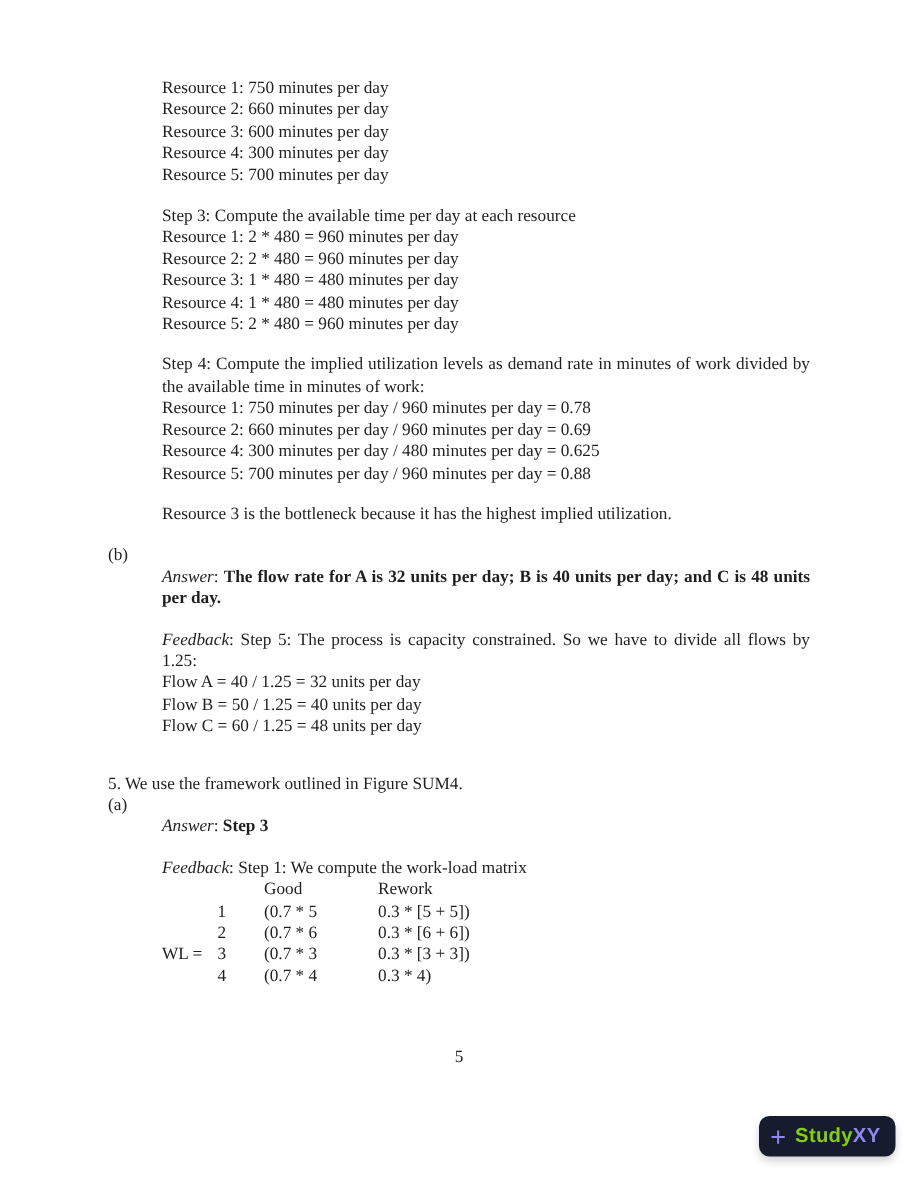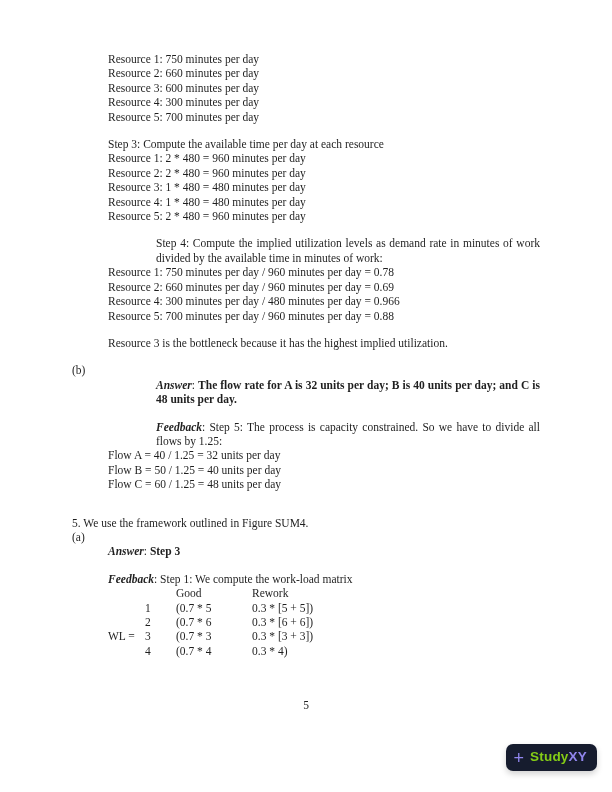--- a/index.html
+++ b/index.html
@@ -16,22 +16,22 @@
   }
   .content {
     position:absolute;
     left:72px; right:72px; top:52px;
   }
   .block { margin:0; }
   .ind { margin-left:36px; }
   .gap { margin-top:13px; }
   .gap2 { margin-top:24px; }
   .line, .para { min-height:14.4px; }
-  .justify { text-align:justify;margin-left:48px; }
-  .it { font-style:italic;font-weight:bold; }
+  .justify { text-align:justify; }
+  .it { font-style:italic; }
   .b { font-weight:bold; }
   .matrix { }
   .mrow { display:flex;align-items:flex-end; }
   .mc1 { width:37px; flex:0 0 37px; }
   .mc2 { width:31px; flex:0 0 31px; }
   .mc3 { width:76px; flex:0 0 76px; }
   .mc4 { flex:1 1 auto; }
   .page-num {
     position:absolute;
     left:72px; right:72px; top:698px;
@@ -76,21 +76,21 @@
       <div class="line">Resource 2: 2 * 480 = 960 minutes per day</div>
       <div class="line">Resource 3: 1 * 480 = 480 minutes per day</div>
       <div class="line">Resource 4: 1 * 480 = 480 minutes per day</div>
       <div class="line">Resource 5: 2 * 480 = 960 minutes per day</div>
     </div>
 
     <div class="block ind gap">
       <div class="para justify">Step 4: Compute the implied utilization levels as demand rate in minutes of work divided by the available time in minutes of work:</div>
       <div class="line">Resource 1: 750 minutes per day / 960 minutes per day = 0.78</div>
       <div class="line">Resource 2: 660 minutes per day / 960 minutes per day = 0.69</div>
-      <div class="line">Resource 4: 300 minutes per day / 480 minutes per day = 0.966</div>
+      <div class="line">Resource 4: 300 minutes per day / 480 minutes per day = 0.625</div>
       <div class="line">Resource 5: 700 minutes per day / 960 minutes per day = 0.88</div>
     </div>
 
     <div class="block ind gap">
       <div class="line">Resource 3 is the bottleneck because it has the highest implied utilization.</div>
     </div>
 
     <div class="block gap">
       <div class="line">(b)</div>
     </div>

